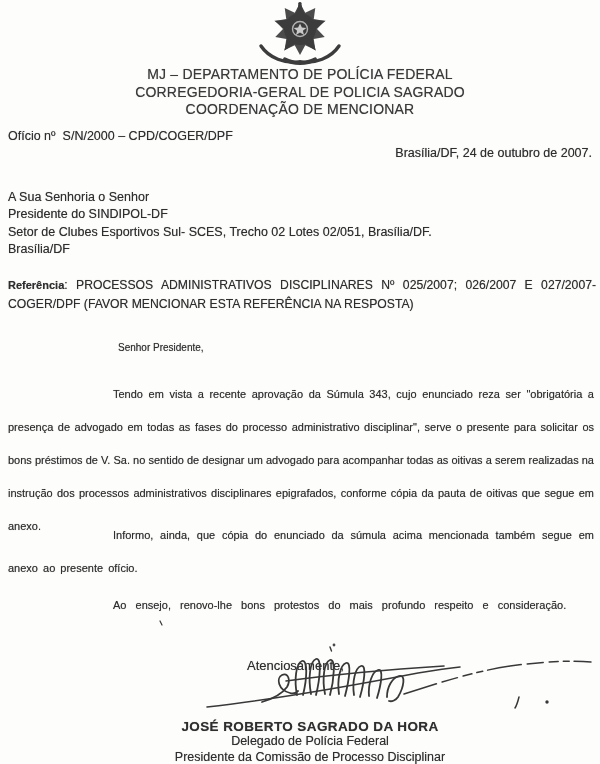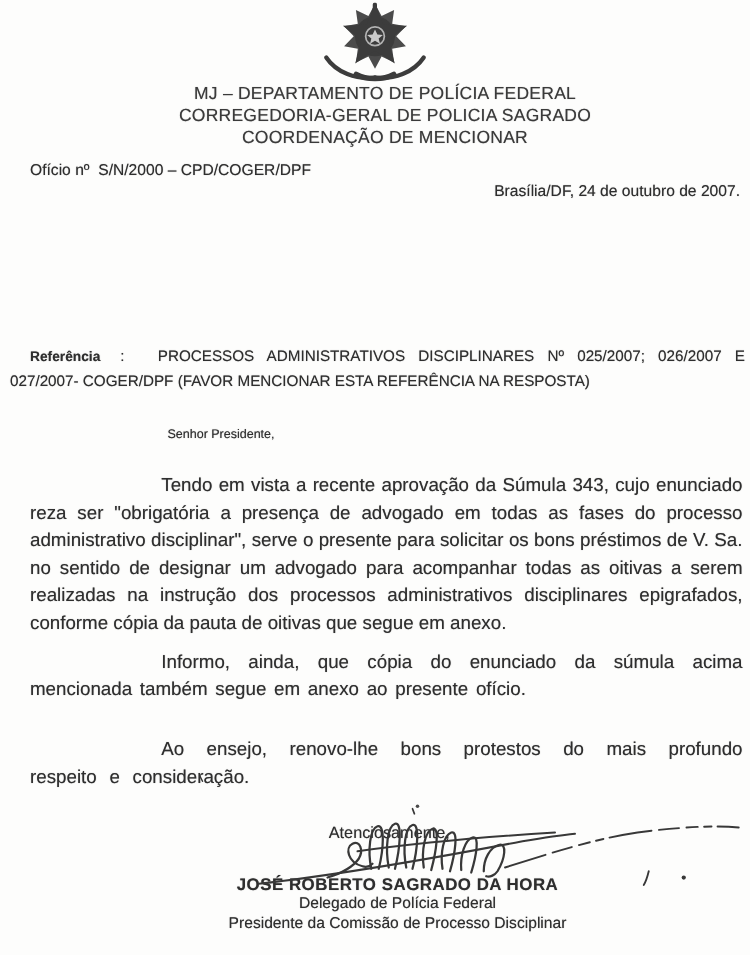--- a/index.html
+++ b/index.html
@@ -6,21 +6,21 @@
   html, body { margin: 0; padding: 0; background: #ffffff; }
   .page {
     position: relative;
     width: 600px;
     height: 764px;
     background: #fdfdfc;
     overflow: hidden;
     font-family: "Liberation Sans", sans-serif;
     color: #2e2e2e;
   }
-  .page .txt { text-shadow: 0 0 0.7px rgba(46,46,46,0.55); padding-left: 16px; }
+  .page .txt { text-shadow: 0 0 0.7px rgba(46,46,46,0.55); }
 
   .emblem {
     position: absolute;
     top: 2px;
     left: 50%;
     transform: translateX(-50%);
     filter: blur(0.4px);
   }
 
   .letterhead {
@@ -77,22 +77,22 @@
     top: 342px;
     left: 118px;
     font-size: 10px;
   }
 
   .body-para {
     position: absolute;
     left: 8px;
     width: 586px;
     margin: 0;
-    font-size: 15px;
-    line-height: 22px;
+    font-size: 11px;
+    line-height: 33px;
     text-align: justify;
     text-indent: 105px;
   }
   .para1 { top: 378px; }
   .para2 { top: 519px; word-spacing: 2px; }
   .para3 { top: 589px; word-spacing: 6px; }
 
   .closing {
     position: absolute;
     top: 658px;
@@ -113,20 +113,21 @@
     top: 700px;
     left: 95px;
     width: 430px;
     text-align: center;
     line-height: 15.3px;
   }
   .sig-name {
     font-weight: bold;
     font-size: 13.5px;
     letter-spacing: 0.4px;
+    margin-top: 19px;
   }
   .sig-title { font-size: 12.5px; }
 </style>
 </head>
 <body>
 
 <div class="page">
 
   <div class="emblem">
     <svg width="110" height="64" viewBox="0 0 110 64">
@@ -150,20 +151,26 @@
 
   <div class="letterhead">
     <div class="txt">MJ – DEPARTAMENTO DE POLÍCIA FEDERAL</div>
     <div class="txt">CORREGEDORIA-GERAL DE POLICIA SAGRADO</div>
     <div class="txt">COORDENAÇÃO DE MENCIONAR</div>
   </div>
 
   <div class="oficio txt">Ofício nº  S/N/2000 – CPD/COGER/DPF</div>
   <div class="dateline txt">Brasília/DF, 24 de outubro de 2007.</div>
 
+  <div class="addressee">
+    <div class="txt">A Sua Senhoria o Senhor</div>
+    <div class="txt">Presidente do SINDIPOL-DF</div>
+    <div class="txt">Setor de Clubes Esportivos Sul- SCES, Trecho 02 Lotes 02/051, Brasília/DF.</div>
+    <div class="txt">Brasília/DF</div>
+  </div>
 
   <p class="reference"><span class="ref-label txt">Referência</span><span class="txt">: </span><span class="txt">PROCESSOS ADMINISTRATIVOS DISCIPLINARES Nº 025/2007; 026/2007 E 027/2007- COGER/DPF (FAVOR MENCIONAR ESTA REFERÊNCIA NA RESPOSTA)</span></p>
 
   <div class="salutation txt">Senhor Presidente,</div>
 
   <p class="body-para para1 txt">Tendo em vista a recente aprovação da Súmula 343, cujo enunciado reza ser "obrigatória a presença de advogado em todas as fases do processo administrativo disciplinar", serve o presente para solicitar os bons préstimos de V. Sa. no sentido de designar um advogado para acompanhar todas as oitivas a serem realizadas na instrução dos processos administrativos disciplinares epigrafados, conforme cópia da pauta de oitivas que segue em anexo.</p>
   <p class="body-para para2 txt">Informo, ainda, que cópia do enunciado da súmula acima mencionada também segue em anexo ao presente ofício.</p>
   <p class="body-para para3 txt">Ao ensejo, renovo-lhe bons protestos do mais profundo respeito e consideração.</p>
 
   <div class="closing txt">Atenciosamente,</div>

